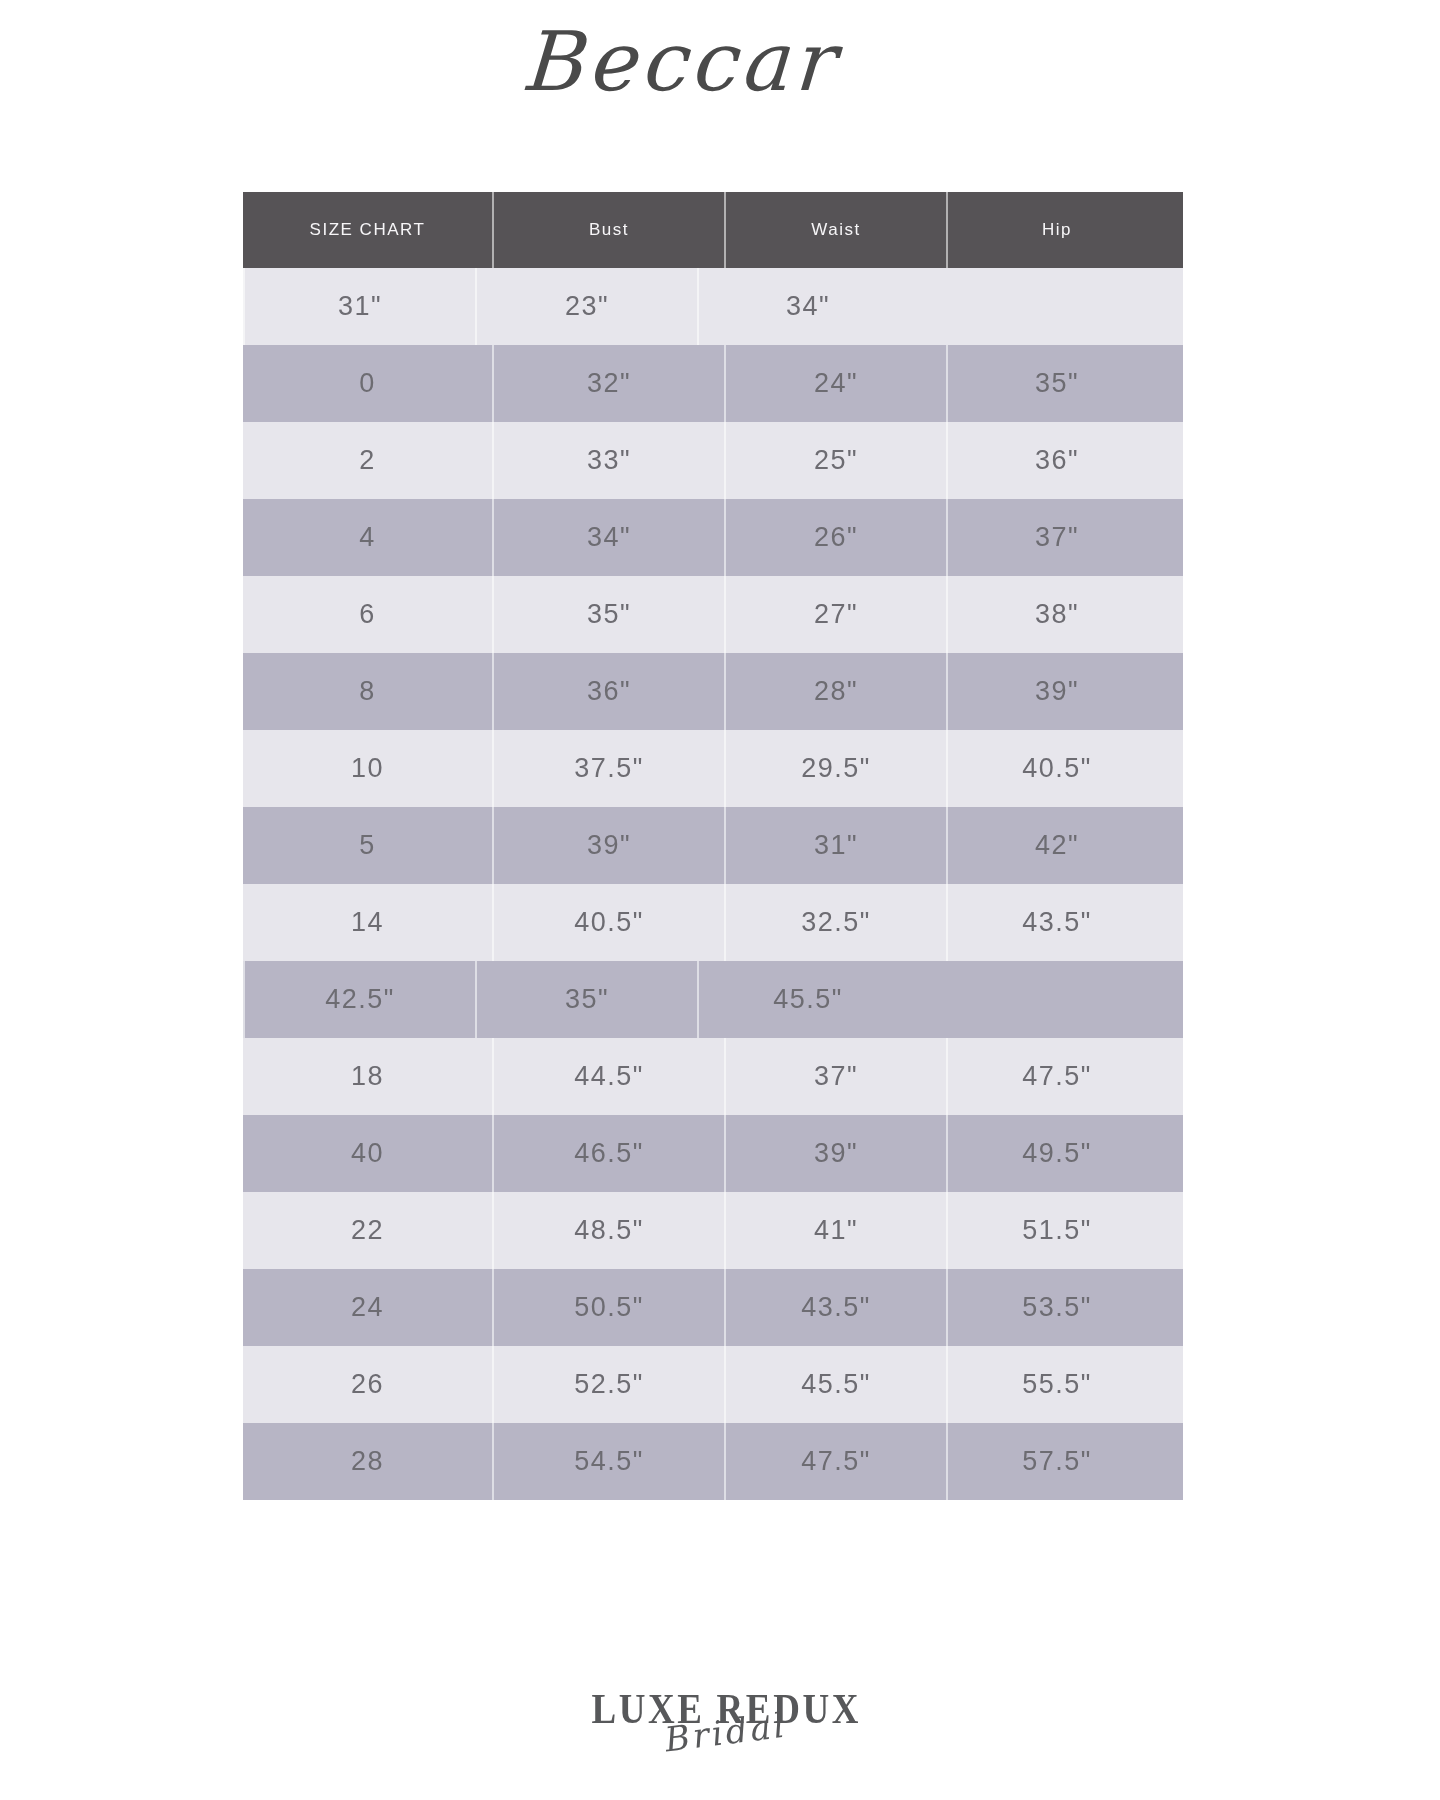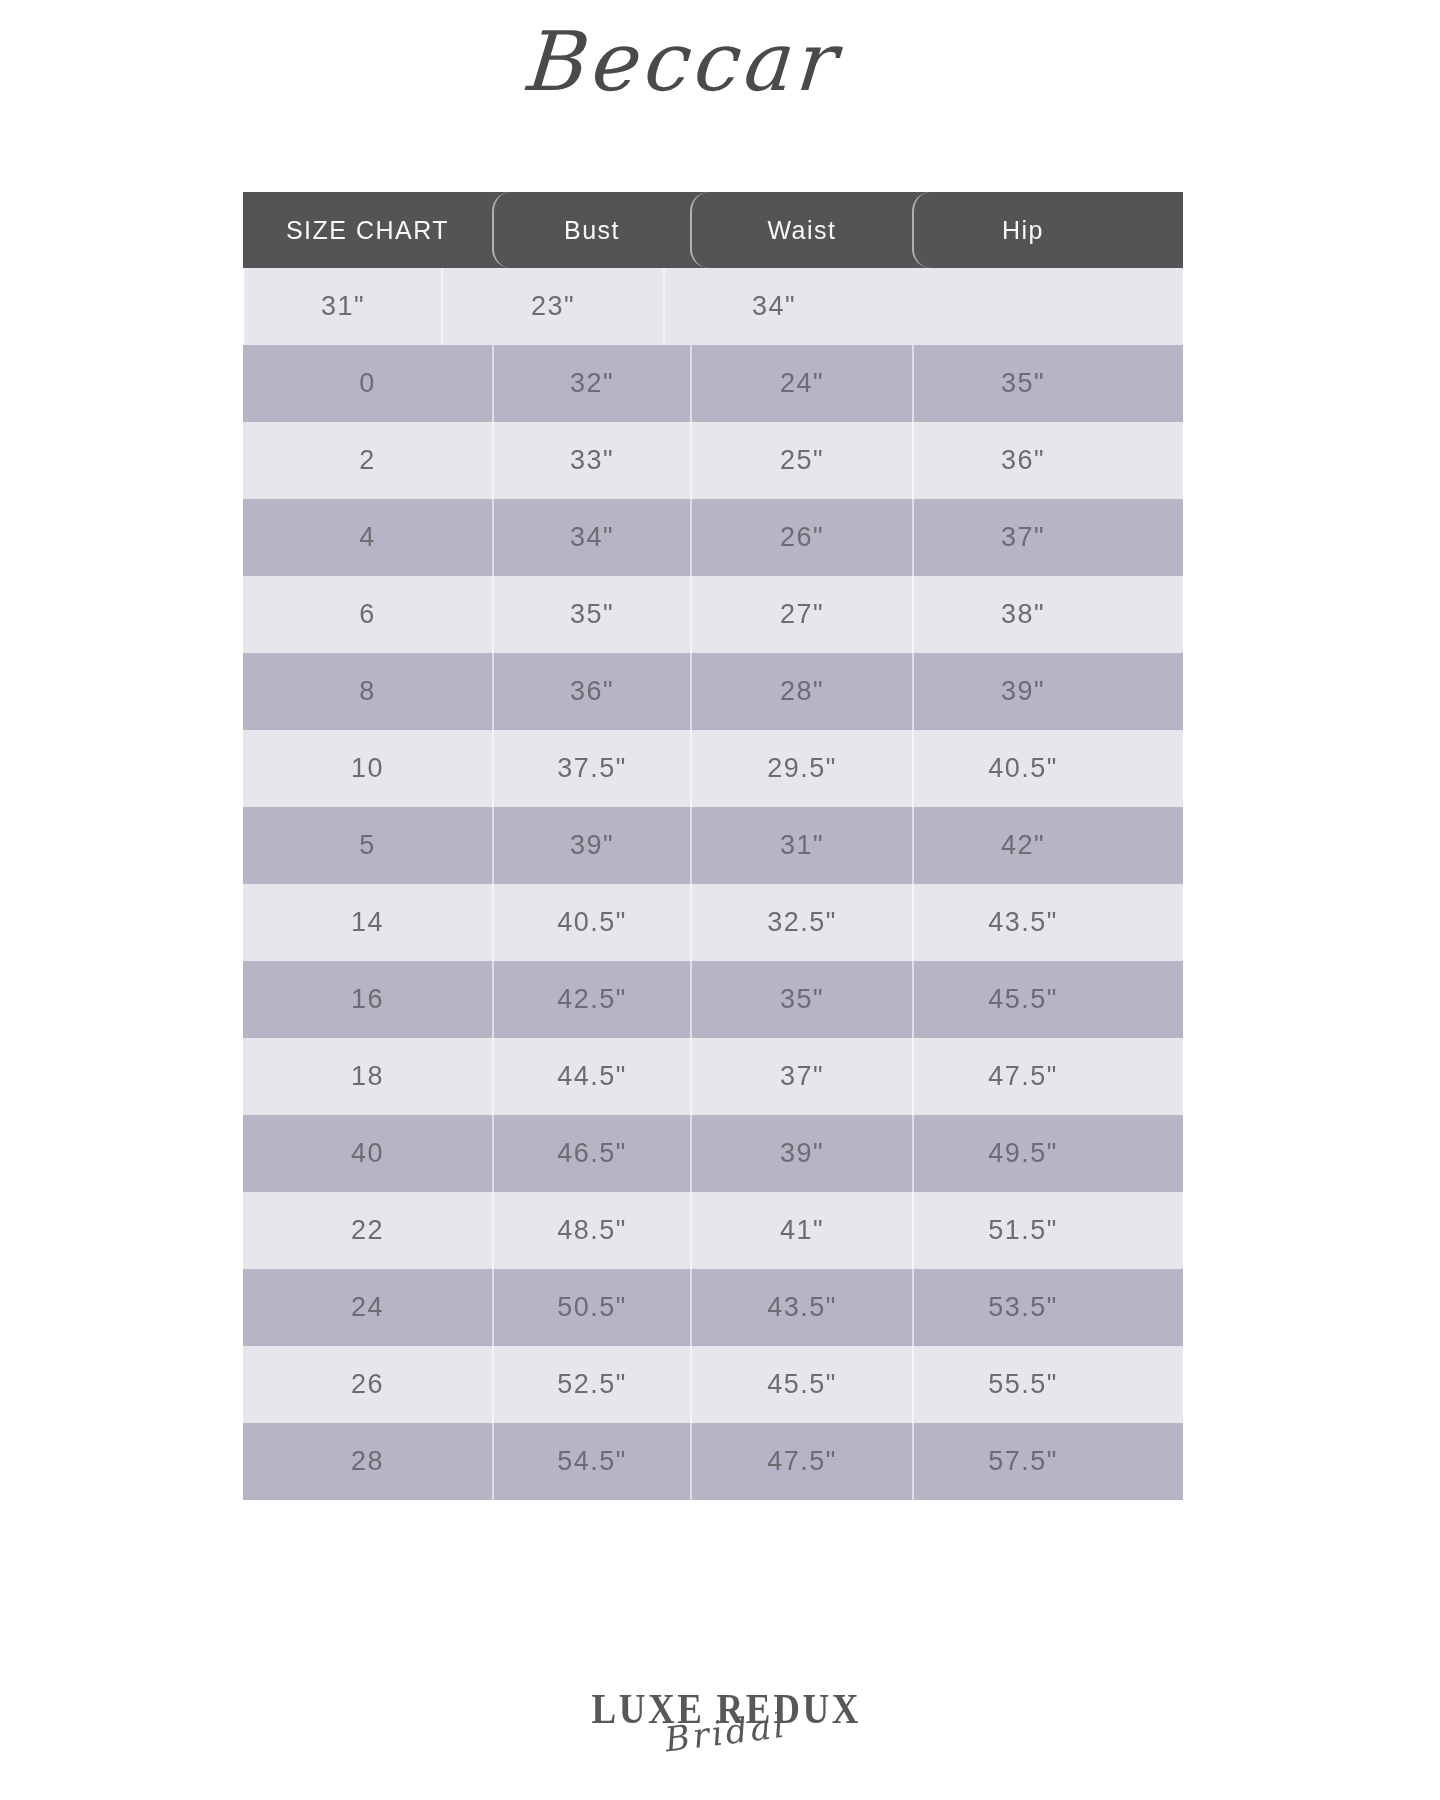--- a/index.html
+++ b/index.html
@@ -36,31 +36,30 @@
   }
   .t-row{display:flex;width:100%;}
   .t-row .cell{
     display:flex;
     align-items:center;
     justify-content:center;
     box-sizing:border-box;
     letter-spacing:1.5px;
   }
   .cell.c1{width:249px;}
-  .cell.c2{width:198px;}
+  .cell.c2{width:232px;}
   .cell.c3{width:222px;}
   .cell.c4{width:220px;}
   .cell.c2,.cell.c3,.cell.c4{border-left:2px solid rgba(255,255,255,0.55);}
 
   .t-head{height:76px;background:var(--header_bg,#565356);}
   .t-head .cell{
     color:var(--header_text,#f7f6f8);
-    font-size:25px;
+    font-size:17px;
     font-weight:400;
-    border-radius:19px;
   }
   .t-body .t-row{height:77px;}
   .t-body .t-row.light{background:var(--row_light,#e7e6ec);}
   .t-body .t-row.dark{background:var(--row_dark,#b7b5c5);}
   .t-body .cell{
     color:var(--cell_text,#6d6c72);
     font-size:27px;
     font-weight:400;
   }
 
@@ -161,21 +160,20 @@
     </div>
 
     <div class="t-row light">
       <div class="cell c1">14</div>
       <div class="cell c2">40.5"</div>
       <div class="cell c3">32.5"</div>
       <div class="cell c4">43.5"</div>
     </div>
 
     <div class="t-row dark">
-      <div class="cell c1">16</div>
       <div class="cell c2">42.5"</div>
       <div class="cell c3">35"</div>
       <div class="cell c4">45.5"</div>
     </div>
 
     <div class="t-row light">
       <div class="cell c1">18</div>
       <div class="cell c2">44.5"</div>
       <div class="cell c3">37"</div>
       <div class="cell c4">47.5"</div>

